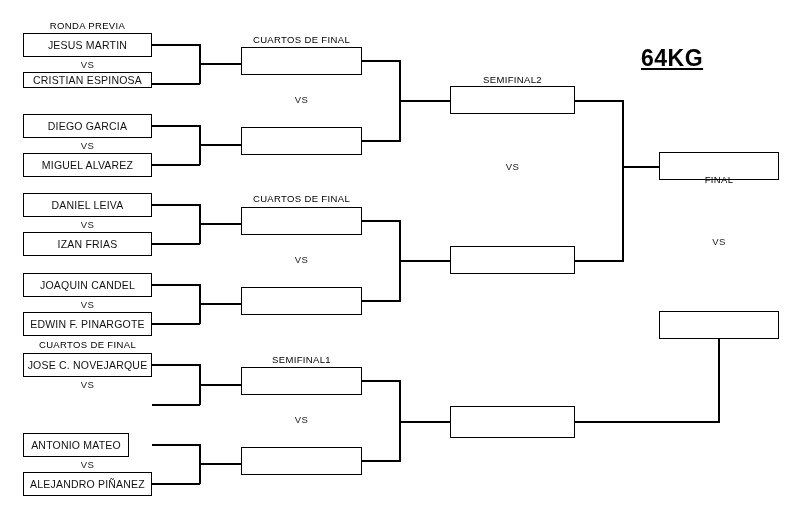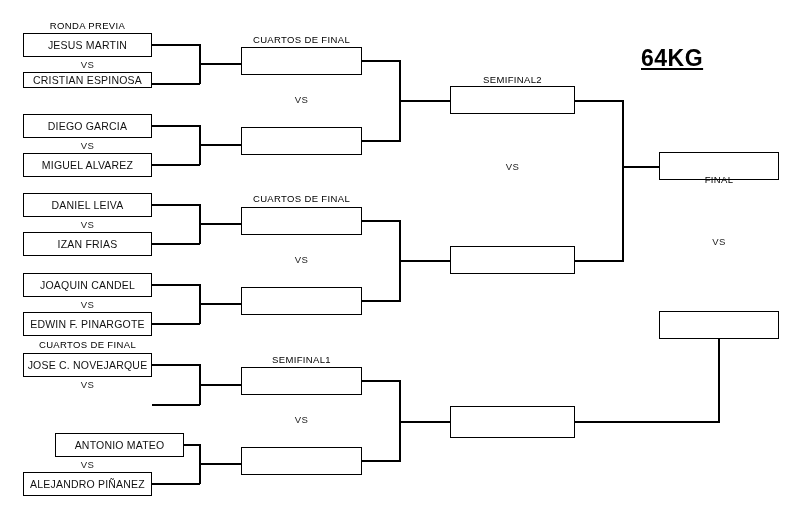--- a/index.html
+++ b/index.html
@@ -116,21 +116,21 @@
     <span>EDWIN F. PINARGOTE</span>
   </div>
 
   <div class="round-label" style="left:23px; top:339px; width:129px;">CUARTOS DE FINAL</div>
 
   <div class="box" style="left:23px; top:353px; width:129px; height:24px;">
     <span>JOSE C. NOVEJARQUE</span>
   </div>
   <div class="vs" style="left:23px; top:379px; width:129px;">VS</div>
 
-  <div class="box" style="left:23px; top:433px; width:129px; height:24px;margin-left:32px;">
+  <div class="box" style="left:23px; top:433px; width:106px; height:24px;">
     <span>ANTONIO MATEO</span>
   </div>
   <div class="vs" style="left:23px; top:459px; width:129px;">VS</div>
   <div class="box" style="left:23px; top:472px; width:129px; height:24px;">
     <span>ALEJANDRO PIÑANEZ</span>
   </div>
 
   <div class="line h" style="left:152px; top:44px;  width:48px;"></div>
   <div class="line h" style="left:152px; top:83px;  width:48px;"></div>
   <div class="line v" style="left:199px; top:44px;  height:40px;"></div>

